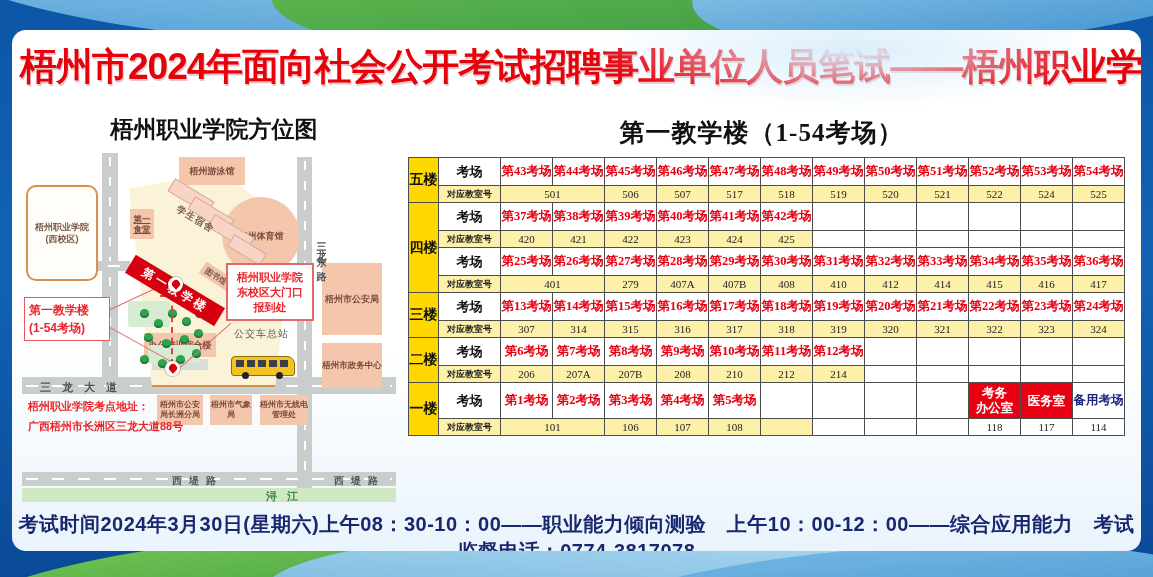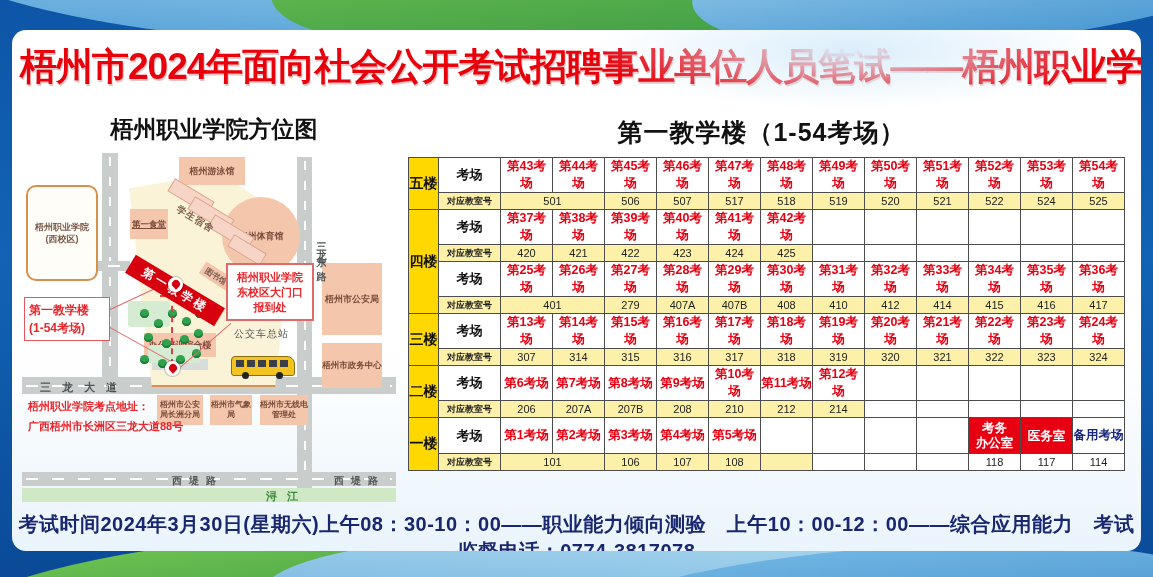--- a/index.html
+++ b/index.html
@@ -20,21 +20,21 @@
     border-radius:14px;overflow:hidden;}
   .glow{position:absolute;width:520px;height:120px;right:30px;top:-40px;border-radius:50%;
     background:radial-gradient(ellipse at center,#dbeefb 0%,rgba(219,238,251,0) 70%);}
 
   .main-title{margin:14px 8px 0;text-align:center;font-size:37px;font-weight:900;
     color:#e8000b;letter-spacing:-1px;line-height:1.25;white-space:nowrap;
     text-shadow:1px 2px 0 rgba(130,0,0,.22);}
 
   .content{display:flex;margin-top:22px;}
   .left-col{width:394px;padding-left:10px;box-sizing:border-box;flex:none;}
-  .right-col{flex:1;padding-right:24px;min-width:0;}
+  .right-col{flex:1;padding-right:24px;min-width:0;font-family:Liberation Serif, serif;}
 
   .map-title{text-align:center;font-size:23px;font-weight:900;color:#111;margin:2px 0 6px;}
   .tbl-title{text-align:center;font-size:25px;font-weight:900;color:#111;margin:4px 0 8px;letter-spacing:1px;}
 
   
   .map{position:relative;width:374px;height:350px;font-weight:bold;}
   .map .bld{position:absolute;background:#f4c7ad;color:#7a4a3a;font-size:9px;font-weight:bold;
     display:flex;align-items:center;justify-content:center;text-align:center;line-height:1.25;}
   .campus{position:absolute;left:100px;top:22px;width:172px;height:210px;background:#fbf3d8;
     border:2px solid #d98f4e;clip-path:polygon(4% 7%,55% 0%,97% 22%,87% 100%,17% 100%);}
@@ -138,21 +138,21 @@
             <span>(西校区)</span></span>
           </div>
 
           <div class="bld" style="left:157px;top:6px;width:66px;height:28px;">梧州游泳馆</div>
           <div class="bld" style="left:200px;top:46px;width:78px;height:78px;border-radius:50%;">梧州体育馆</div>
           <div class="bld" style="left:300px;top:112px;width:60px;height:72px;">梧州市公安局</div>
           <div class="bld" style="left:300px;top:192px;width:60px;height:45px;font-size:8.5px;">梧州市政务中心</div>
           <div class="bld" style="left:135px;top:244px;width:46px;height:30px;font-size:8px;">梧州市公安局长洲分局</div>
           <div class="bld" style="left:188px;top:244px;width:42px;height:30px;font-size:8px;">梧州市气象局</div>
           <div class="bld" style="left:238px;top:244px;width:48px;height:30px;font-size:8px;">梧州市无线电管理处</div>
-          <div class="bld" style="left:108px;top:58px;width:38px;height:30px;font-size:8.5px;text-decoration:underline;">第一食堂</div>
+          <div class="bld" style="left:108px;top:58px;width:24px;height:30px;font-size:8.5px;text-decoration:underline;">第一食堂</div>
           <div class="bld admin">办公培训综合楼</div>
           <div class="graybld"></div>
 
           <div class="dormblk" style="left:146px;top:38px;width:44px;height:13px;transform:rotate(31deg);"></div>
           <div class="dormblk" style="left:166px;top:56px;width:44px;height:13px;transform:rotate(31deg);"></div>
           <div class="dormblk" style="left:186px;top:74px;width:44px;height:13px;transform:rotate(31deg);"></div>
           <div class="dormblk" style="left:206px;top:92px;width:36px;height:12px;transform:rotate(31deg);"></div>
           <div class="dorm-label">学生宿舍</div>
           <div class="lib">图书馆</div>
 

